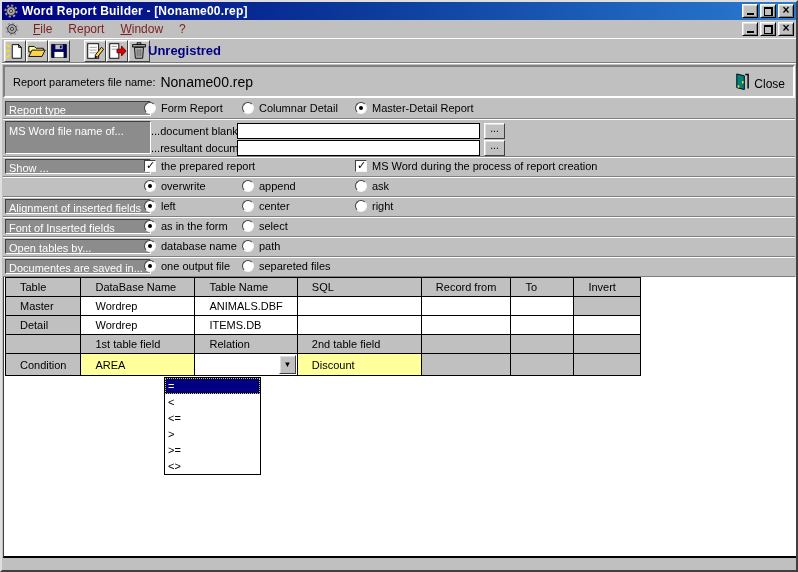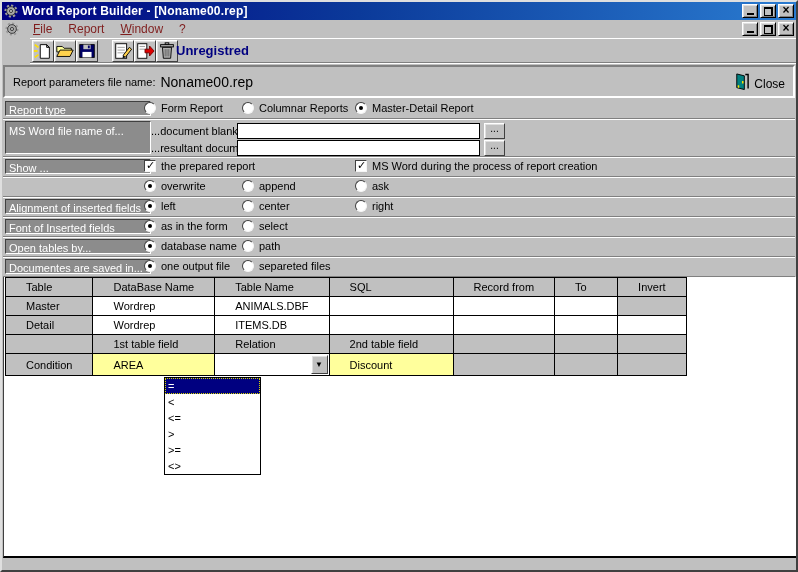--- a/index.html
+++ b/index.html
@@ -24,21 +24,21 @@
 
   
   .menubar { position:absolute; left:0; top:18px; right:0; height:18px; background:#c0c0c0;
              display:flex; align-items:center; }
   .menubar .appicon { margin:0 6px 0 3px; }
   .menu-item { display:inline-block; padding:19px 8px; font-size:12px; color:#7f1d1d; }
   .menu-item.acc::first-letter { text-decoration:underline; }
 
   
   .toolbar { position:absolute; left:0; top:36px; right:0; height:25px; background:#c0c0c0;
-             border-top:1px solid #fff; border-bottom:1px solid #808080; box-shadow:0 1px 0 #fff;margin-left:28px; }
+             border-top:1px solid #fff; border-bottom:1px solid #808080; box-shadow:0 1px 0 #fff; }
   .tbtn { position:absolute; top:1px; width:22px; height:22px; background:#c0c0c0;
           border:1px solid; border-color:#fff #404040 #404040 #fff; box-shadow:inset 1px 1px 0 #dfdfdf;
           display:flex; align-items:center; justify-content:center; }
   .status-unreg { position:absolute; left:146px; top:4px; font-size:13px; font-weight:bold; color:#000080; }
   .tb-right { position:absolute; right:4px; top:0; height:24px; display:flex; align-items:center; gap:7px; }
   .copyright { font-size:12px; color:#2222cc; }
   .exit-label { font-size:12px; color:#000; }
 
   
   .params { position:absolute; left:1px; top:63px; right:1px; height:33px; background:#c0c0c0;
@@ -65,21 +65,21 @@
   .flabel { position:absolute; font-size:11px; text-align:right; width:84px; left:148px; white-space:nowrap; }
   .finput { position:absolute; left:234px; width:243px; height:16px; background:#fff; border:1px solid #000;
             font-size:11px; padding:0 2px; }
   .fbrowse { position:absolute; left:481px; width:21px; height:16px; background:#c0c0c0; font-size:10px; line-height:10px;
              border:1px solid; border-color:#fff #404040 #404040 #fff; box-shadow:inset 1px 1px 0 #dfdfdf; text-align:center; }
 
   
   .gridarea { position:absolute; left:1px; top:275px; width:794px; height:281px; background:#fff;
               border-left:1px solid #404040; border-right:1px solid #000; border-bottom:2px solid #000; }
   table.dbgrid { border-collapse:collapse; position:absolute; left:1px; top:0; table-layout:fixed; }
-  .dbgrid td { border:1px solid #000; font-size:11px; padding:1px 20px; height:19px; overflow:hidden; white-space:nowrap; }
+  .dbgrid td { border:1px solid #000; font-size:11px; padding:1px 14px; height:19px; overflow:hidden; white-space:nowrap; }
   .dbgrid tr.cond td { height:22px; }
   .g { background:#c0c0c0; } .w { background:#fff; } .y { background:#ffff9c; }
   td.combo-cell { padding:0; background:#fff; position:relative; }
   .combo-btn { position:absolute; right:1px; top:1px; bottom:1px; width:17px; background:#c0c0c0;
                border:1px solid; border-color:#fff #404040 #404040 #fff; box-shadow:inset 1px 1px 0 #dfdfdf;
                display:flex; align-items:center; justify-content:center; font-family:"DejaVu Sans",sans-serif; font-size:8px; }
   .droplist { position:absolute; left:160px; top:100px; width:97px; background:#fff; border:1px solid #000; }
   .dropitem { height:16px; line-height:16px; font-size:11px; padding-left:3px; color:#000; background:#fff; }
   .dropitem.sel { background:#000080; color:#fff; outline:1px dotted #d6d600; outline-offset:-1px; }
 
@@ -218,21 +218,21 @@
   </div>
 
   <div class="formrow" style="top:98px">
     <span class="rowlabel">Report type</span>
     <span class="opt c1">
         <span class="radio"></span>
         <span>Form Report</span>
       </span>
     <span class="opt c2">
         <span class="radio"></span>
-        <span>Columnar Reports</span>
+        <span>Columnar Detail</span>
       </span>
     <span class="opt c3">
         <span class="radio on"></span>
         <span>Master-Detail Report</span>
       </span>
   </div>
 
   <div class="formrow" style="top:118px;height:37px">
     <span class="rowlabel" style="bottom:auto;height:33px;padding-top:3px">MS Word file name of...</span>
     <span class="flabel" style="top:5px">...document blank</span>

